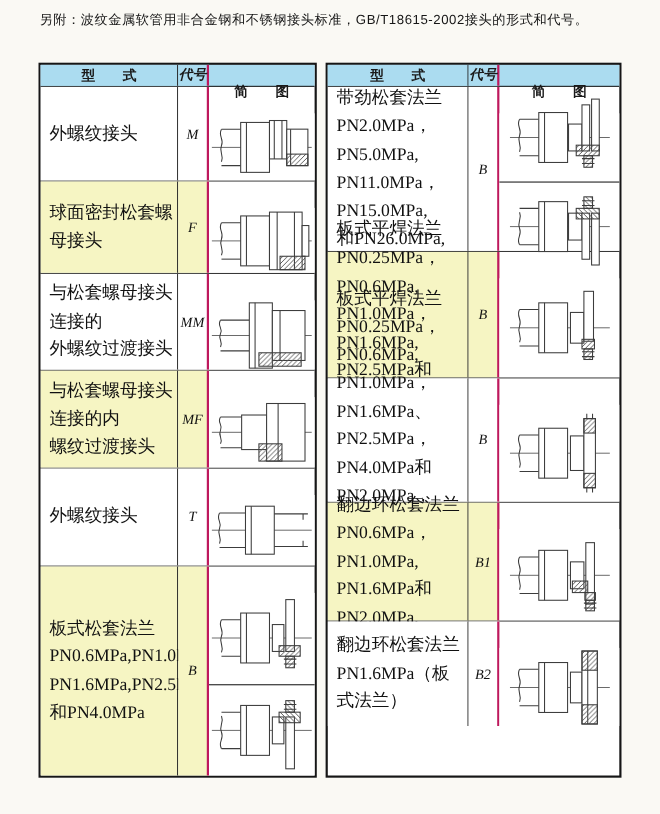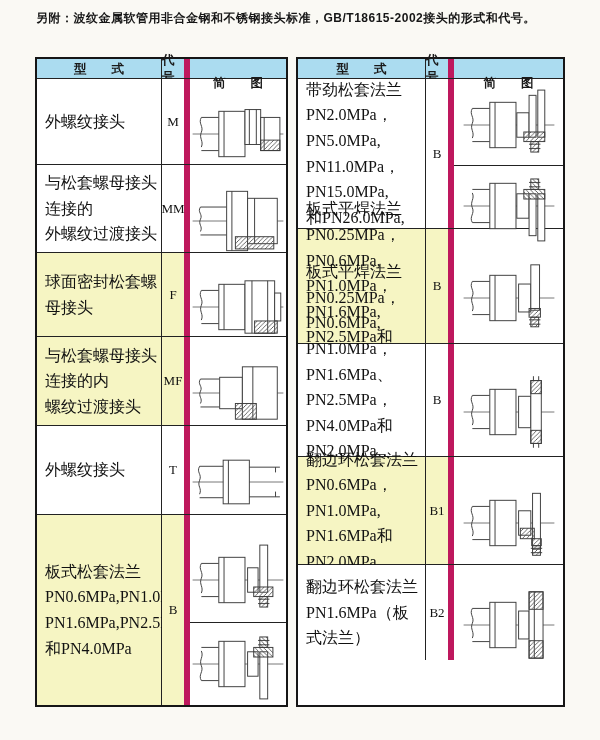--- a/index.html
+++ b/index.html
@@ -6,39 +6,39 @@
   html,body { width:600px; height:740px; }
   body {
     background:#faf9f4;
     font-family:"Liberation Sans","DejaVu Sans",sans-serif;
     color:#111;
     position:relative;
     overflow:hidden;
   }
   .title {
     position:absolute; left:36px; top:10px;
-    font-size:12px; font-weight:bold; letter-spacing:0.5px;
+    font-size:12px; font-weight:normal; letter-spacing:0.5px;
     white-space:nowrap; color:#161616;
   }
   .tables { position:absolute; left:35px; top:57px; display:flex; gap:8px; }
   .tbl { border:2px solid #161616; background:#fff; }
   .tbl-left { width:253px; }
   .tbl-right { width:269px; }
   .row { display:flex; border-bottom:1px solid #222; }
   .row:last-child { border-bottom:none; }
   .cell { background:#fff; }
   .hrow { height:20px; background:#abdcf0; }
   .hrow .cell { background:#abdcf0; display:flex; align-items:center; justify-content:center;
                 font-size:12.5px; font-weight:bold; color:#1a1a1a; }
   .type { width:125px; border-right:1px solid #222; display:flex; align-items:center;
           padding:4px 4px 4px 8px; font-size:16px; line-height:1.6; white-space:pre-line;
           font-family:"Liberation Serif","DejaVu Serif",serif; }
-  .code { width:28px; border-right:6px solid #be185d; display:flex; align-items:center;
+  .code { width:28px; border-right:2px solid #be185d; display:flex; align-items:center;
           justify-content:center; font-family:"Liberation Serif","DejaVu Serif",serif;
-          font-size:13px; }
+          font-size:13px;font-style:italic; }
   .diag { flex:1; display:flex; align-items:center; justify-content:center;margin-top:24px; }
   .diag.split { flex-direction:column; align-items:stretch; }
   .sub { flex:1; display:flex; align-items:center; justify-content:center; }
   .sub + .sub { border-top:1px solid #222; }
   .tbl-right .type { width:128px; }
   .hl .cell { background:#f6f5c3; }
   .hl .diag, .hl .sub { background:#fff; }
   .hl .diag.split { background:transparent; }
   .fig { width:96px; height:80px; display:block; }
   .defs { position:absolute; width:0; height:0; overflow:hidden; }
@@ -229,37 +229,37 @@
     <div class="row" style="height:86px">
       <div class="cell type">外螺纹接头</div>
       <div class="cell code">M</div>
       <div class="cell diag">
           <svg class="fig">
             <use href="#sym-male-thread"></use>
           </svg>
         </div>
     </div>
 
+    <div class="row hl" style="height:84px">
+      <div class="cell type">球面密封松套螺母接头</div>
+      <div class="cell code">F</div>
+      <div class="cell diag">
+          <svg class="fig">
+            <use href="#sym-swivel-nut"></use>
+          </svg>
+        </div>
+    </div>
+
     <div class="row" style="height:88px">
       <div class="cell type">与松套螺母接头连接的
 外螺纹过渡接头</div>
       <div class="cell code">MM</div>
       <div class="cell diag">
           <svg class="fig">
             <use href="#sym-nipple"></use>
-          </svg>
-        </div>
-    </div>
-
-    <div class="row hl" style="height:84px">
-      <div class="cell type">球面密封松套螺母接头</div>
-      <div class="cell code">F</div>
-      <div class="cell diag">
-          <svg class="fig">
-            <use href="#sym-swivel-nut"></use>
           </svg>
         </div>
     </div>
 
     <div class="row hl" style="height:89px">
       <div class="cell type">与松套螺母接头连接的内
 螺纹过渡接头</div>
       <div class="cell code">MF</div>
       <div class="cell diag">
           <svg class="fig">

